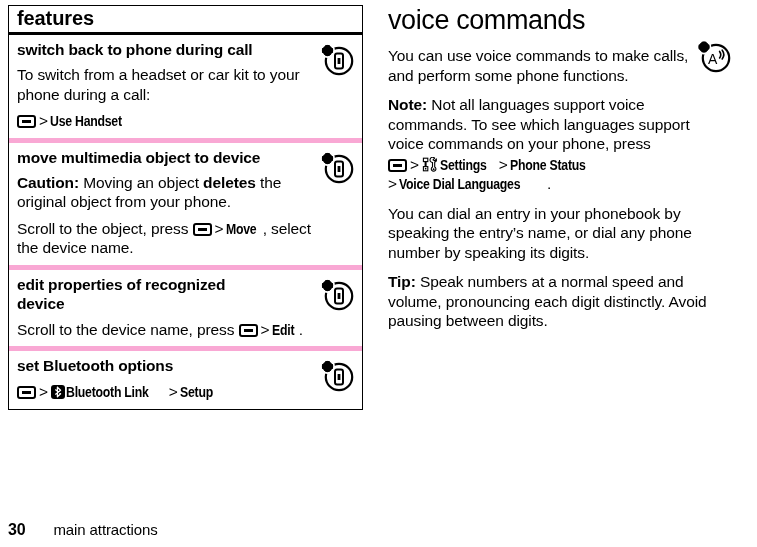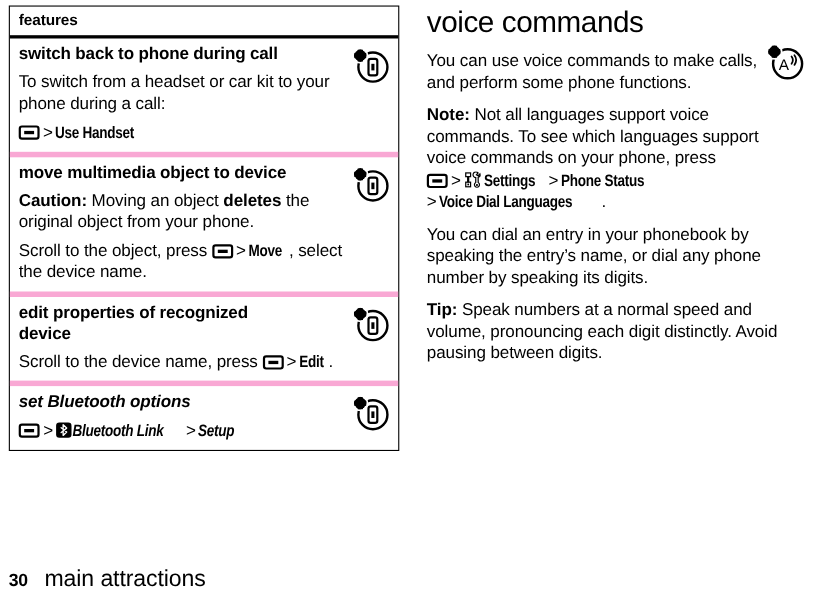--- a/index.html
+++ b/index.html
@@ -30,34 +30,33 @@
     width: 355px;
     border: 1px solid #000;
     box-sizing: border-box;
     background: #fff;
   }
 
   .features-header {
     border-bottom: 3px solid #000;
     padding: 3px 8px 4px 8px;
     font-weight: bold;
-    font-size: 14px;
+    font-size: 20px;
     line-height: 19px;
     letter-spacing: -0.1px;
   }
 
   .feature-row {
     border-bottom: 5px solid #f9a8d4;
     padding: 5px 8px 7px 8px;
     position: relative;
     box-sizing: border-box;
   }
   .feature-row:last-child {
     border-bottom: none;
-    font-style: italic;
   }
 
   .feature-body {
     width: 300px;
   }
 
   .feat-title {
     font-weight: bold;
     font-size: 15.5px;
     line-height: 19px;
@@ -192,22 +191,22 @@
     bottom: 8px;
     display: flex;
     align-items: baseline;
   }
   .folio {
     font-weight: bold;
     font-size: 16px;
     letter-spacing: -0.2px;
   }
   .running-head {
-    font-size: 21px;
-    margin-left: 15px;
+    font-size: 15px;
+    margin-left: 28px;
     letter-spacing: -0.1px;
   }
 </style>
 </head>
 <body>
 
 <div class="page">
 
   <div class="features-table">
 

